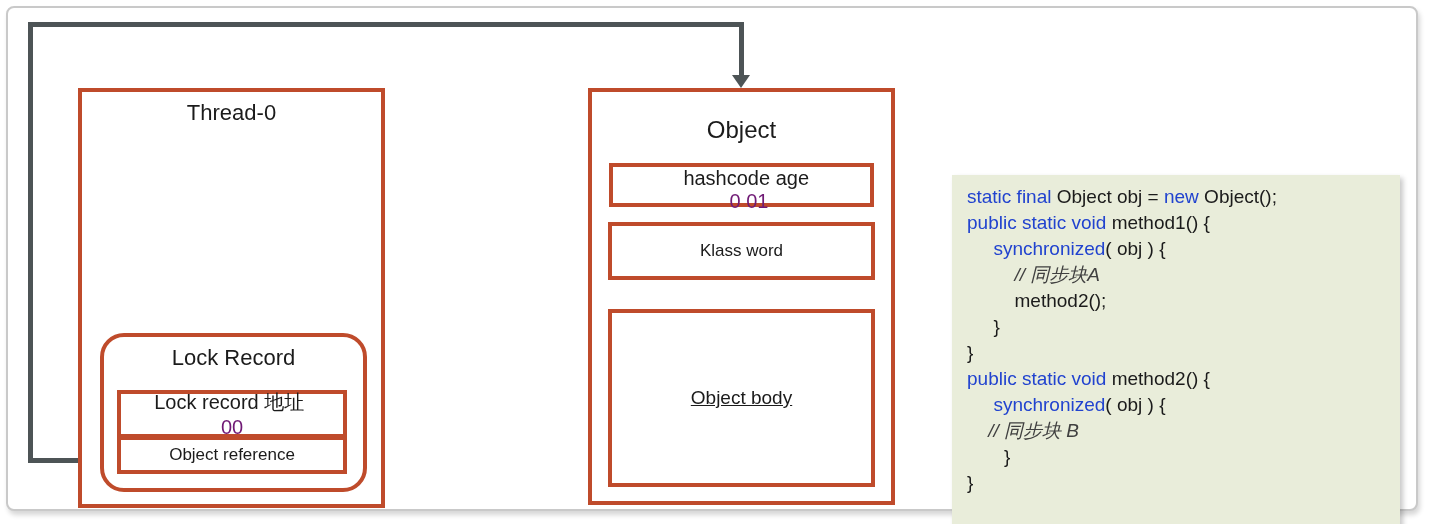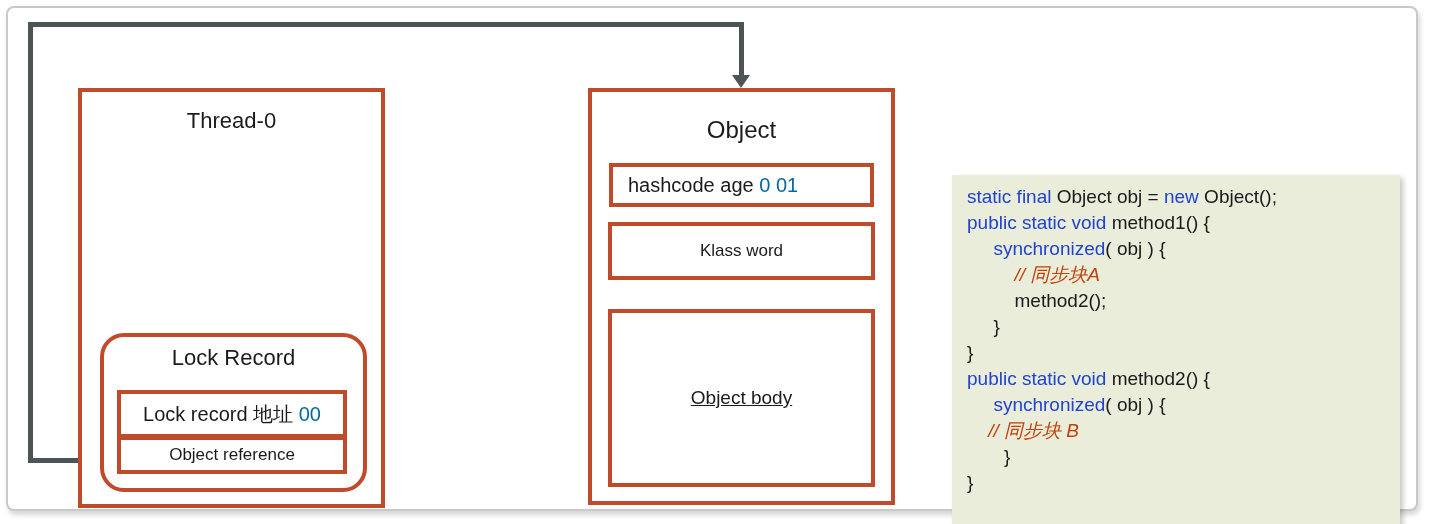--- a/index.html
+++ b/index.html
@@ -19,43 +19,43 @@
   
   .conn{background:#4d5456;}
   .arrowhead{
     width:0;height:0;background:transparent;
     border-left:9px solid transparent;border-right:9px solid transparent;
     border-top:13px solid #4d5456;
   }
   
   .redbox{border:4px solid #bf4b2b;background:#ffffff;}
   .box-title{text-align:center;color:#1b1b1b;}
-  .thread-title{padding-top:16px;font-size:22px;}
+  .thread-title{padding-top:8px;font-size:22px;}
   .object-title{padding-top:24px;font-size:24px;}
   .lockrec{border-radius:24px;background:transparent;}
   .lockrec-title{padding-top:8px;font-size:22px;}
   .row-center{display:flex;align-items:center;justify-content:center;}
   .row-left{display:flex;align-items:center;justify-content:flex-start;padding-left:15px;}
-  .fs20{font-size:20px;}
+  .fs20{font-size:20px;flex-direction:column;}
   .fs19{font-size:19px;text-decoration:underline;}
   .fs17{font-size:17px;}
-  .red-text{color:#0369a1;}
+  .red-text{color:#701a75;}
   .ws{white-space:pre;}
   
   .code-block{
     left:952px;top:175px;width:448px;height:388px;
     background:#e9edda;
     box-shadow:3px 3px 5px rgba(0,0,0,0.22);
     padding:9px 6px 0 15px;
     font-size:19px;line-height:26px;
   }
   .code-line{white-space:pre;}
   .code-line .kw{color:#2143cf;}
   .code-line .pl{color:#1b1b1b;}
-  .code-line .cm{color:#c2410c;font-style:italic;}
+  .code-line .cm{color:#404040;font-style:italic;}
 </style>
 </head>
 <body>
 
 <div class="card"></div>
 
 <div class="abs conn" style="left:28px;top:22px;width:716px;height:5px;"></div>
 <div class="abs conn" style="left:28px;top:22px;width:5px;height:441px;"></div>
 <div class="abs conn" style="left:28px;top:458px;width:92px;height:5px;"></div>
 <div class="abs conn" style="left:739px;top:22px;width:5px;height:54px;"></div>

